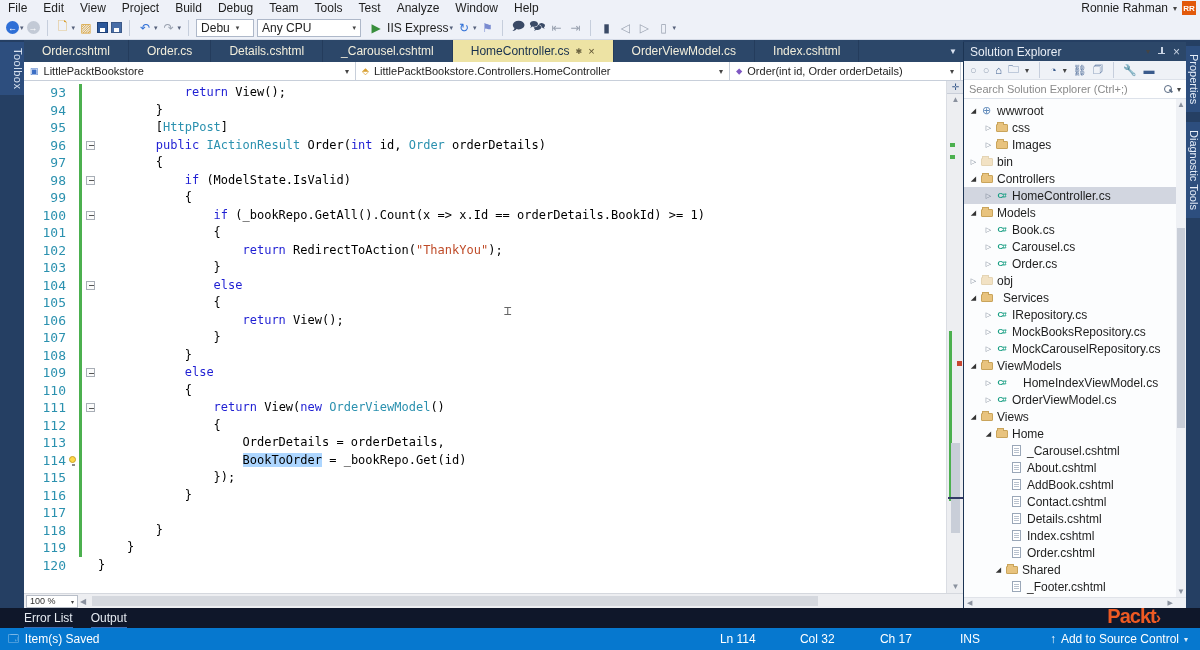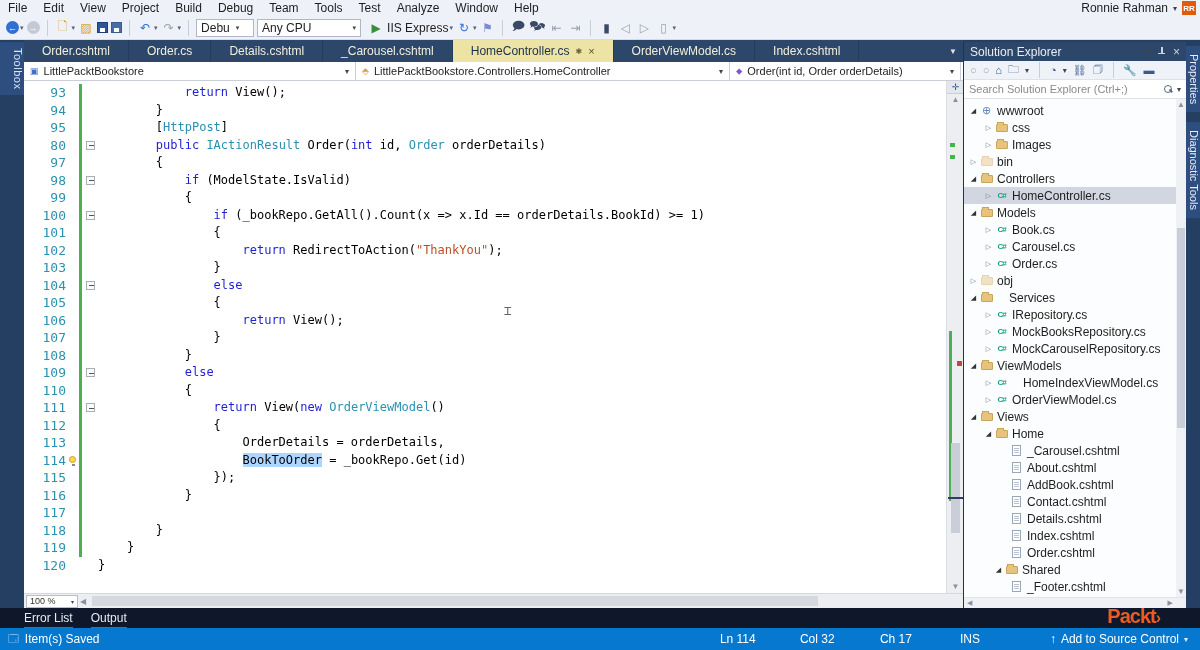--- a/index.html
+++ b/index.html
@@ -276,21 +276,21 @@
           <span class="code-text"><span>        }</span></span>
         </div>
         <div class="code-line">
           <span class="ln">95</span>
           <span class="bulb-slot"></span>
           <span class="chg on"></span>
           <span class="fold-col"></span>
           <span class="code-text"><span>        [</span><span class="tok-ty">HttpPost</span><span>]</span></span>
         </div>
         <div class="code-line">
-          <span class="ln">80</span>
+          <span class="ln">96</span>
           <span class="bulb-slot"></span>
           <span class="chg on"></span>
           <span class="fold-col">
             <span class="fold-box"></span>
           </span>
           <span class="code-text"><span>        </span><span class="tok-kw">public</span><span> </span><span class="tok-ty">IActionResult</span><span> Order(</span><span class="tok-kw">int</span><span> id, </span><span class="tok-ty">Order</span><span> orderDetails)</span></span>
         </div>
         <div class="code-line">
           <span class="ln">97</span>
           <span class="bulb-slot"></span>
@@ -591,21 +591,21 @@
         <span class="tico">
           <span class="ico-folder dim"></span>
         </span>
         <span style="margin-left: 3px;">obj</span>
       </div>
       <div class="titem" style="padding-left: 4px;">
         <span class="texp open">◢</span>
         <span class="tico">
           <span class="ico-folder"></span>
         </span>
-        <span style="margin-left: 15px;">Services</span>
+        <span style="margin-left: 9px;">Services</span>
       </div>
       <div class="titem" style="padding-left: 19px;">
         <span class="texp">▷</span>
         <span class="tico ico-cs">C#</span>
         <span style="margin-left: 3px;">IRepository.cs</span>
       </div>
       <div class="titem" style="padding-left: 19px;">
         <span class="texp">▷</span>
         <span class="tico ico-cs">C#</span>
         <span style="margin-left: 3px;">MockBooksRepository.cs</span>

